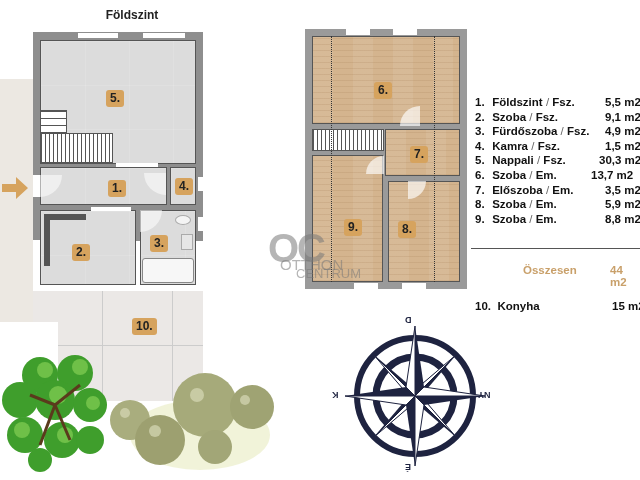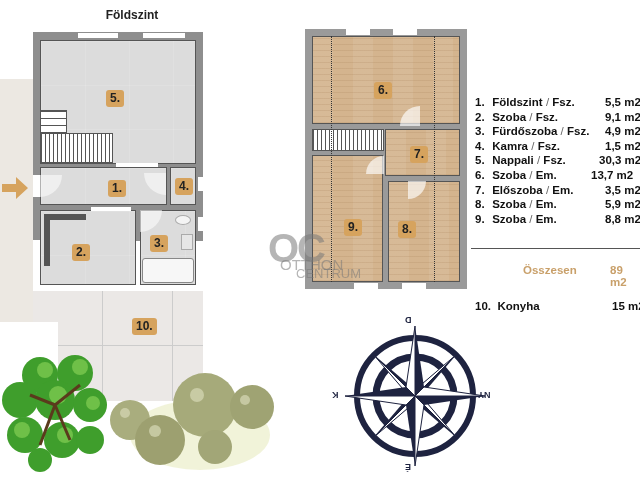--- a/index.html
+++ b/index.html
@@ -159,21 +159,21 @@
   <div class="legend-row" style="position:relative;"><span class="num">4.</span> <span>Kamra</span> <span class="sep">/</span> <span>Fsz.</span><span class="area">1,5 m2</span></div>
   <div class="legend-row" style="position:relative;"><span class="num">5.</span> <span>Nappali</span> <span class="sep">/</span> <span>Fsz.</span><span class="area" style="left:124px;">30,3 m2</span></div>
   <div class="legend-row" style="position:relative;"><span class="num">6.</span> <span>Szoba</span> <span class="sep">/</span> <span>Em.</span><span class="area" style="left:116px;">13,7 m2</span></div>
   <div class="legend-row" style="position:relative;"><span class="num">7.</span> <span>Előszoba</span> <span class="sep">/</span> <span>Em.</span><span class="area">3,5 m2</span></div>
   <div class="legend-row" style="position:relative;"><span class="num">8.</span> <span>Szoba</span> <span class="sep">/</span> <span>Em.</span><span class="area">5,9 m2</span></div>
   <div class="legend-row" style="position:relative;"><span class="num">9.</span> <span>Szoba</span> <span class="sep">/</span> <span>Em.</span><span class="area">8,8 m2</span></div>
 </div>
 
 <div class="abs" style="left:471px; top:248px; width:169px; height:1px; background:#555;"></div>
 <div class="abs total" style="left:523px; top:264px;">Összesen</div>
-<div class="abs total" style="left:610px; top:264px;">89 m2</div>
+<div class="abs total" style="left:610px; top:264px;">44 m2</div>
 
 <div class="abs legend-row" style="left:475px; top:299px; width:170px;">
   <span>10.</span>&nbsp; <span>Konyha</span>
   <span style="position:absolute; left:137px;">15 m2</span>
 </div>
 
 <div class="abs" style="left:330px; top:318px; width:170px; height:150px;">
   <svg width="170" height="150" viewBox="0 0 170 150">
     <g transform="translate(85,78)">
       <circle r="58" fill="none" stroke="#1e2340" stroke-width="6"></circle>

